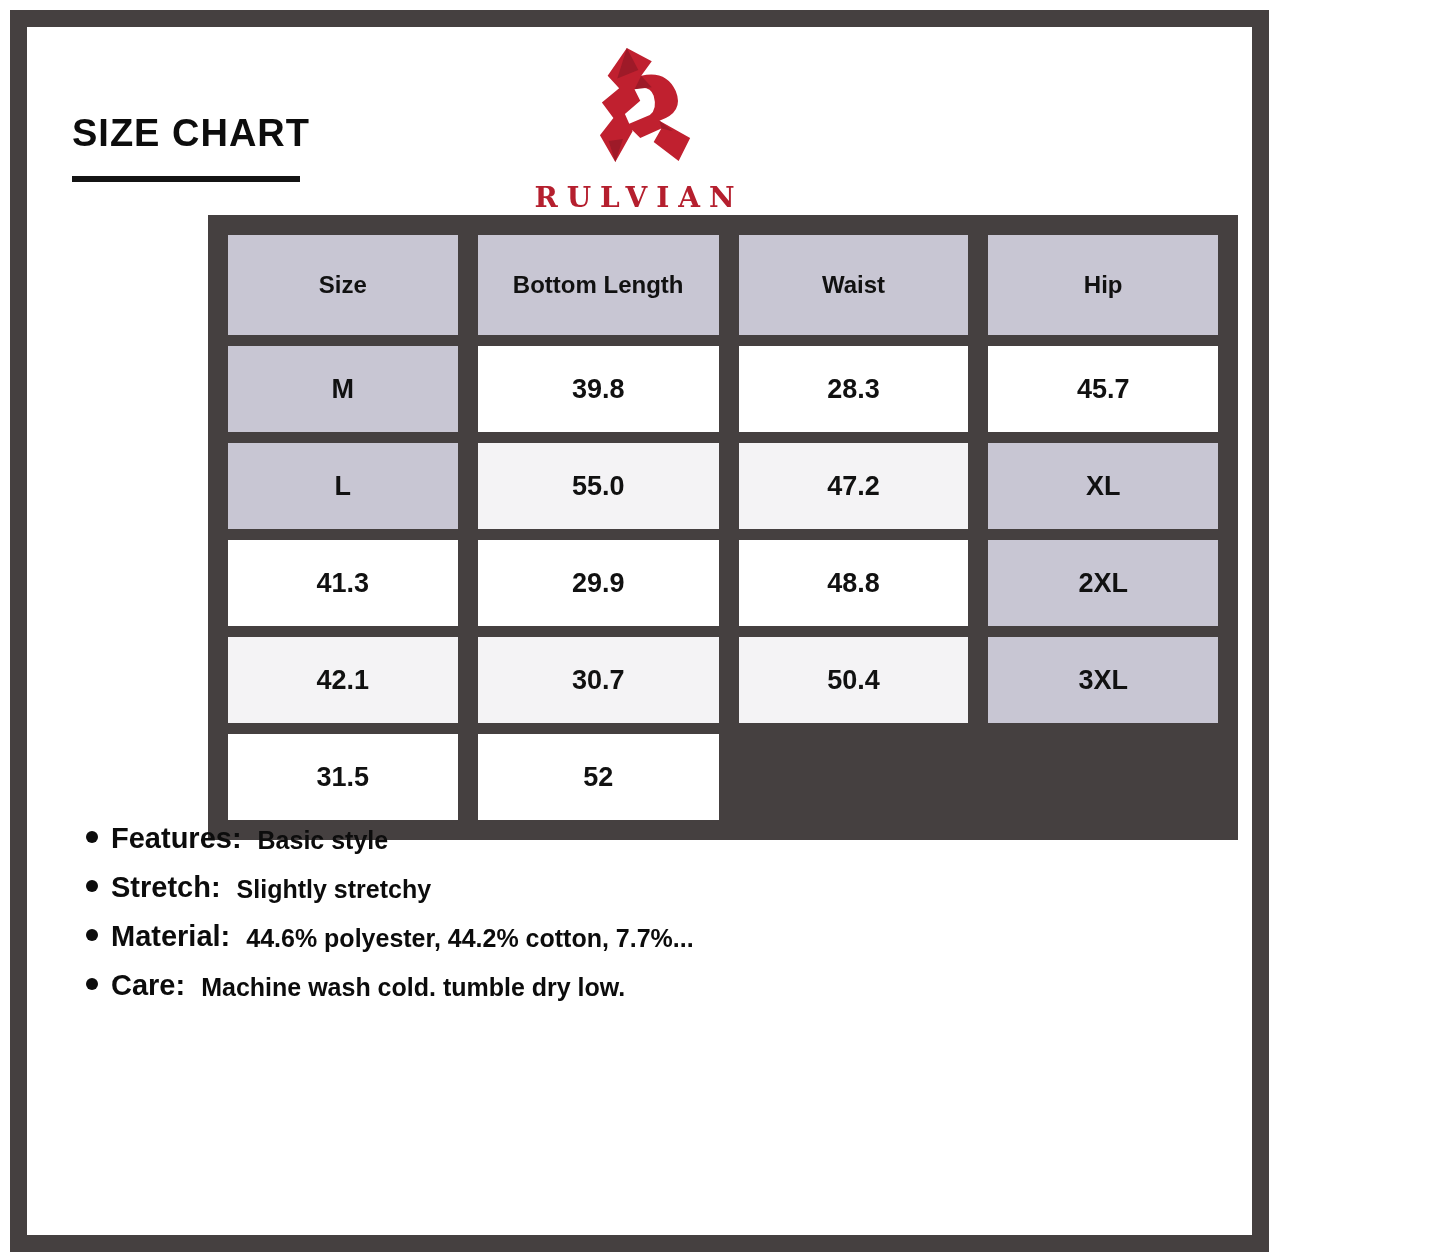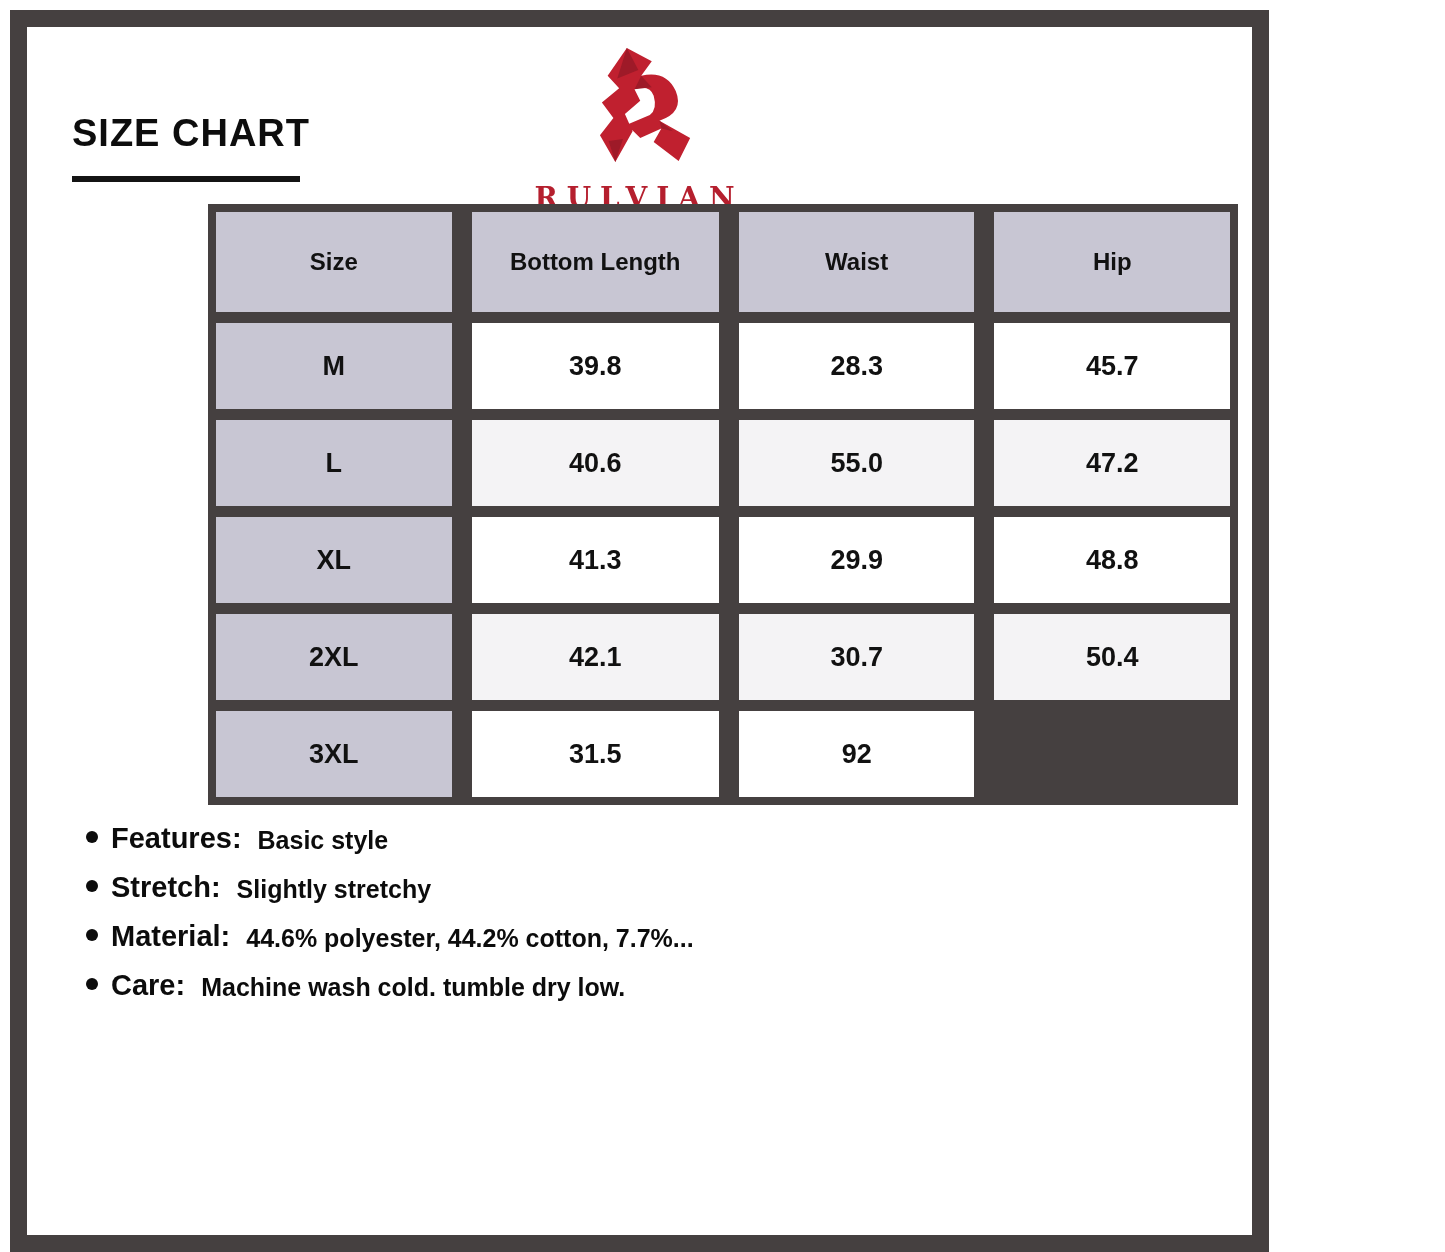--- a/index.html
+++ b/index.html
@@ -55,25 +55,25 @@
     font-family: "DejaVu Serif", serif;
     font-weight: bold;
     font-size: 28px;
     letter-spacing: 9px;
     color: #b51f2e;
     text-indent: 9px; 
   }
   
   .size-table {
     position: absolute;
-    left: 208px; top: 204px;
+    left: 208px; top: 215px;
     width: 1030px;
     box-sizing: border-box;
     background: #454040;
-    padding: 8px;
+    padding: 20px;
     display: grid;
     grid-template-columns: 1fr 1.05fr 1fr 1fr;
     grid-auto-rows: auto;
     column-gap: 20px;
     row-gap: 11px;
   }
   .cell {
     display: flex;
     align-items: center;
     justify-content: center;
@@ -168,37 +168,36 @@
     <div class="cell header">Bottom Length</div>
     <div class="cell header">Waist</div>
     <div class="cell header">Hip</div>
 
     <div class="cell size-label">M</div>
     <div class="cell value">39.8</div>
     <div class="cell value">28.3</div>
     <div class="cell value">45.7</div>
 
     <div class="cell size-label">L</div>
-    <div class="cell value alt">40.6</div>
     <div class="cell value alt">55.0</div>
     <div class="cell value alt">47.2</div>
 
     <div class="cell size-label">XL</div>
     <div class="cell value">41.3</div>
     <div class="cell value">29.9</div>
     <div class="cell value">48.8</div>
 
     <div class="cell size-label">2XL</div>
     <div class="cell value alt">42.1</div>
     <div class="cell value alt">30.7</div>
     <div class="cell value alt">50.4</div>
 
     <div class="cell size-label">3XL</div>
     <div class="cell value">31.5</div>
-    <div class="cell value">92</div>
+    <div class="cell value">52</div>
   </div>
 
   <ul class="details-list">
     <li class="detail-item">
       <span class="bullet-dot"></span>
       <span class="detail-label">Features:</span>
       <span class="detail-value">Basic style</span>
     </li>
     <li class="detail-item">
       <span class="bullet-dot"></span>

